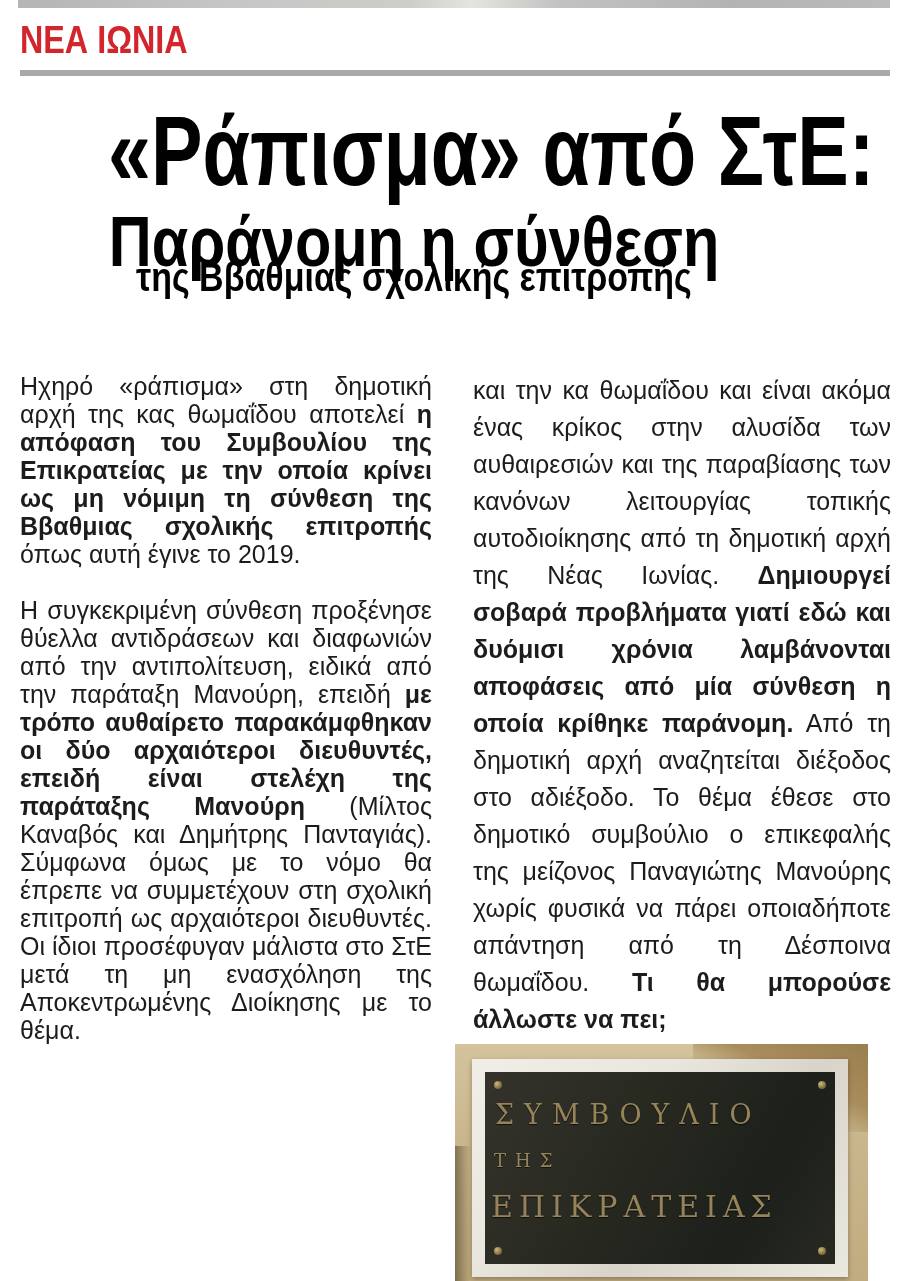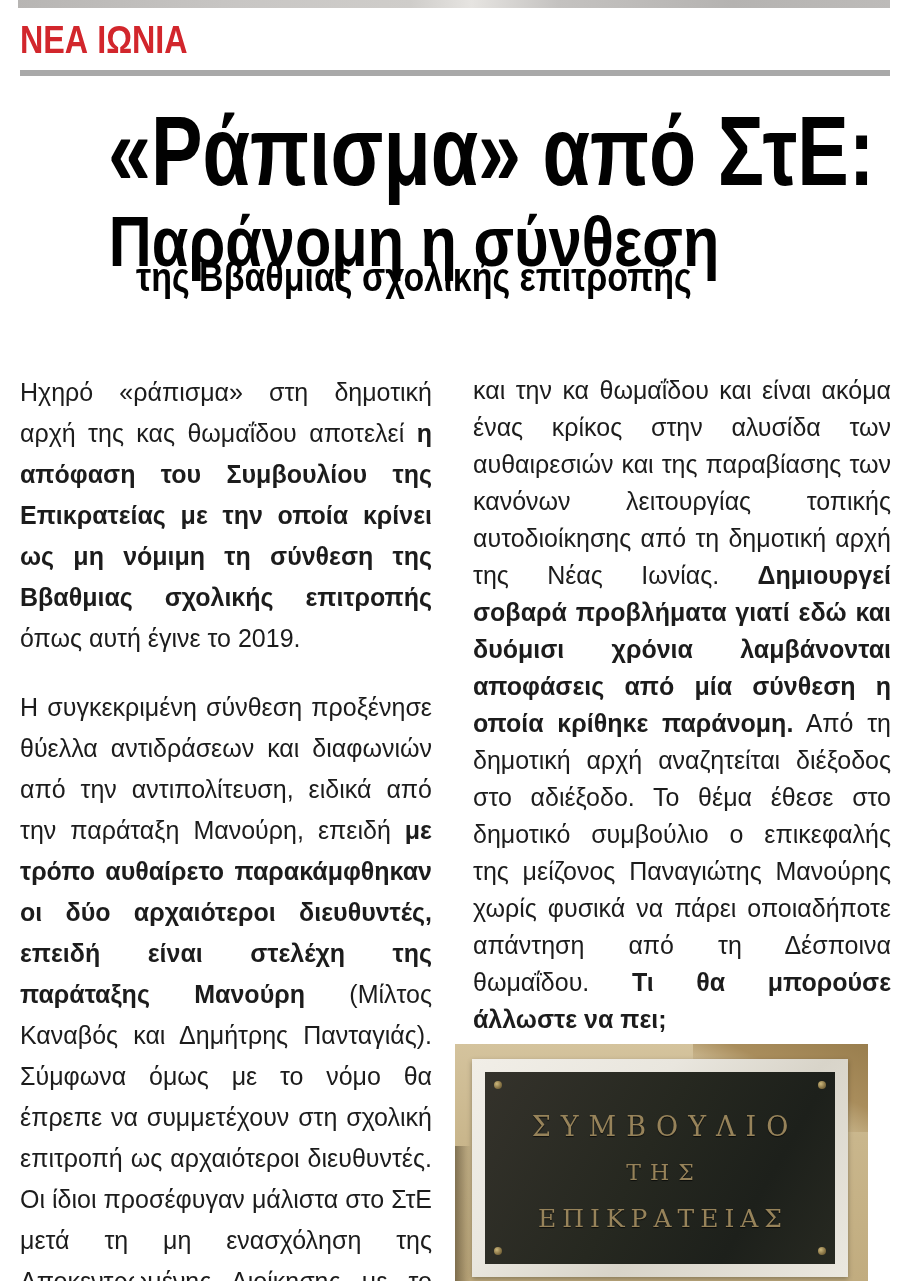--- a/index.html
+++ b/index.html
@@ -45,21 +45,21 @@
   .col-left {
     position:absolute; left:20px; top:372px; width:412px; height:909px;
     overflow:hidden;
   }
   .col-right {
     position:absolute; left:473px; top:372px; width:418px; height:672px;
     overflow:hidden;
   }
   p.para {
     margin:0 0 28px 0;
-    font-size:25px; line-height:41px;
+    font-size:25px; line-height:28px;
     text-align:justify; color:var(--body-text,#1c1c1c);
   }
   .col-right p.para { line-height:37px; }
   span.b { font-weight:700; }
 
   
   .photo { position:absolute; left:455px; top:1044px; width:413px; height:237px; overflow:hidden; }
   .wall  { position:absolute; inset:0;
            background:linear-gradient(180deg,#d4c39d 0%,var(--photo-wall,#c9b68c) 40%,#c1ac7f 100%); }
   .wall-patch {
@@ -72,32 +72,32 @@
   }
   .frame {
     position:absolute; left:17px; top:15px; width:376px; height:218px;
     box-sizing:border-box; padding:13px;
     background:linear-gradient(135deg,#f1eee7 0%,var(--photo-frame,#e9e6de) 35%,#d8d4c9 60%,#ebe8e0 100%);
     box-shadow:0 2px 5px rgba(0,0,0,.3);
   }
   .plaque {
     position:relative; width:100%; height:100%; box-sizing:border-box;
     background:linear-gradient(120deg,#34322b 0%,#262820 45%,var(--photo-plaque,#1d201b) 75%,#272921 100%);
-    display:flex; flex-direction:column; align-items:center;
-    padding-top:32px;
+    display:flex; flex-direction:column; align-items:flex-start;
+    padding-top:20px;
   }
   .plaque-line {
     font-family:"DejaVu Serif", serif;
     color:var(--plaque-letters,#97835a);
     text-shadow:0 1px 1px rgba(0,0,0,.65);
     white-space:nowrap; line-height:46px;
   }
   .pl1 { font-size:27px; letter-spacing:10px; padding-left:10px; }
-  .pl2 { font-size:22px; letter-spacing:9px;  padding-left:9px; }
-  .pl3 { font-size:25px; letter-spacing:6px;  padding-left:6px; }
+  .pl2 { font-size:18px; letter-spacing:9px;  padding-left:9px; }
+  .pl3 { font-size:30px; letter-spacing:6px;  padding-left:6px; }
   .screw {
     position:absolute; width:8px; height:8px; border-radius:50%;
     background:radial-gradient(circle at 35% 35%, #cdb87c 0%, #8a7647 55%, #584a28 100%);
   }
   .screw.tl { left:9px;  top:9px; }
   .screw.tr { right:9px; top:9px; }
   .screw.bl { left:9px;  bottom:9px; }
   .screw.br { right:9px; bottom:9px; }
 </style>
 </head>

